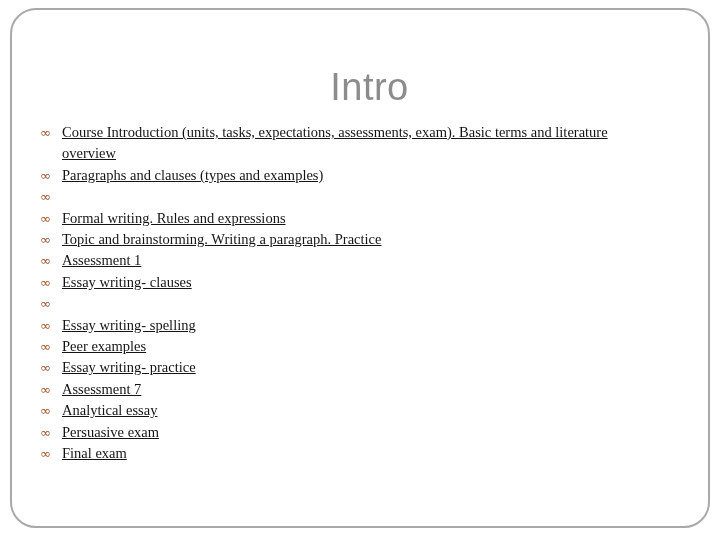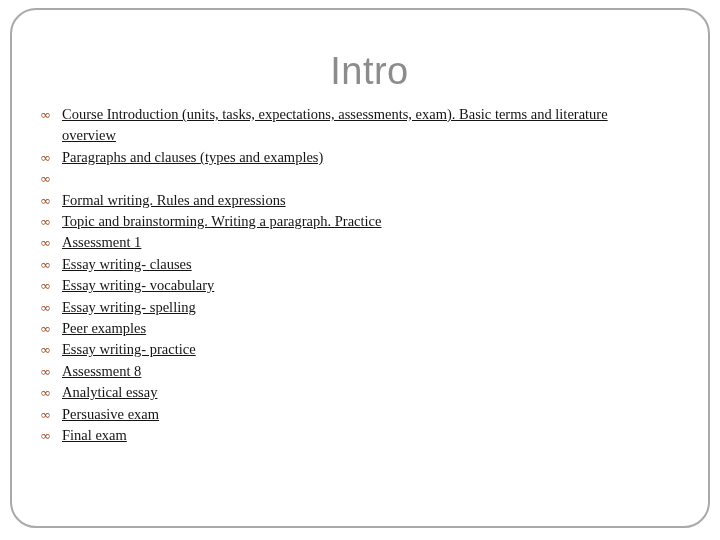--- a/index.html
+++ b/index.html
@@ -23,21 +23,21 @@
     position: absolute;
     left: 10px;
     top: 8px;
     right: 10px;
     bottom: 12px;
     border: 2px solid #a9a9a9;
     border-radius: 26px;
     pointer-events: none;
   }
   .slide-title {
-    margin: 0;
+    margin: 16px;
     padding-top: 52px;
     text-align: center;
     font-family: "Liberation Sans", sans-serif;
     font-weight: 400;
     font-size: 38px;
     line-height: 1.0;
     color: #8c8c8c;
     letter-spacing: 0.5px;
     padding-left: 19px;
   }
@@ -97,37 +97,36 @@
     <li>
       <span class="bullet-glyph">∞</span>
       <span class="item-text">Assessment 1</span>
     </li>
     <li>
       <span class="bullet-glyph">∞</span>
       <span class="item-text">Essay writing- clauses</span>
     </li>
     <li>
       <span class="bullet-glyph">∞</span>
-      <span class="item-text">Essay writing- vocabulary</span>
     </li>
     <li>
       <span class="bullet-glyph">∞</span>
       <span class="item-text">Essay writing- spelling</span>
     </li>
     <li>
       <span class="bullet-glyph">∞</span>
       <span class="item-text">Peer examples</span>
     </li>
     <li>
       <span class="bullet-glyph">∞</span>
       <span class="item-text">Essay writing- practice</span>
     </li>
     <li>
       <span class="bullet-glyph">∞</span>
-      <span class="item-text">Assessment 8</span>
+      <span class="item-text">Assessment 7</span>
     </li>
     <li>
       <span class="bullet-glyph">∞</span>
       <span class="item-text">Analytical essay</span>
     </li>
     <li>
       <span class="bullet-glyph">∞</span>
       <span class="item-text">Persuasive exam</span>
     </li>
     <li>

